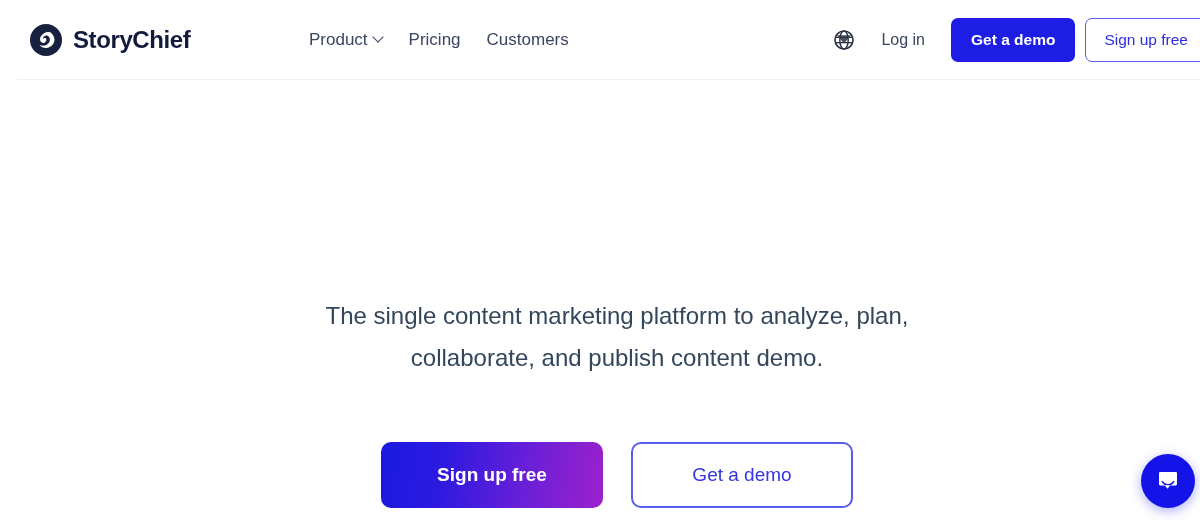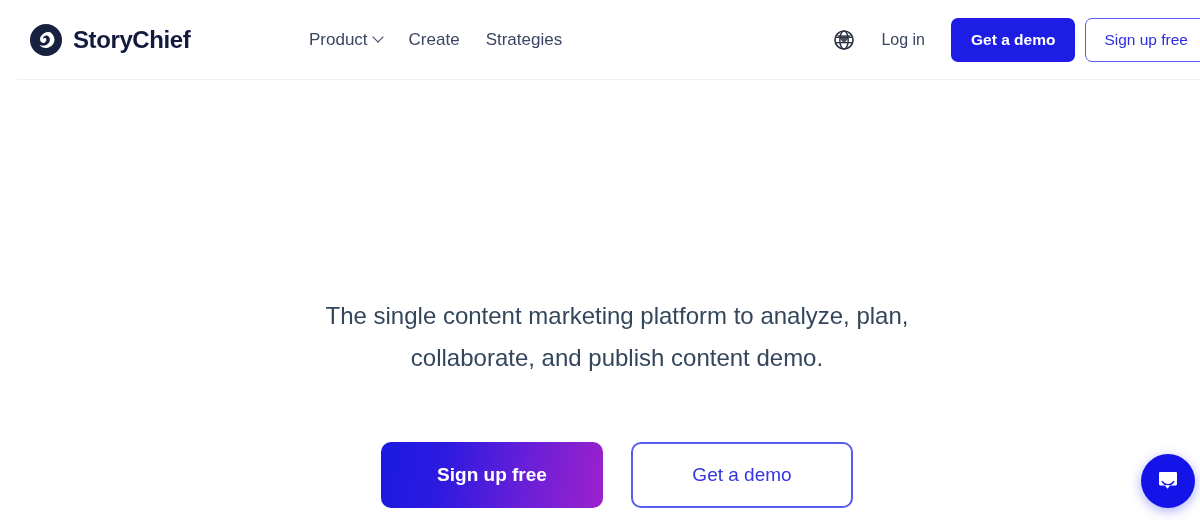--- a/index.html
+++ b/index.html
@@ -271,24 +271,24 @@
       </svg>
       <span class="brand-name">StoryChief</span>
     </a>
 
     <nav class="nav">
       <button class="nav-item">
         <span>Product</span>
         <span class="chev"></span>
       </button>
       <button class="nav-item">
-        <span>Create</span>
+        <span>Pricing</span>
       </button>
       <button class="nav-item">
-        <span>Strategies</span>
+        <span>Customers</span>
       </button>
     </nav>
 
     <div class="header-right">
       <button class="globe-btn">
         <svg width="22" height="22" viewBox="0 0 22 22">
           <circle cx="11" cy="11" r="9" fill="none" stroke="#2b3142" stroke-width="1.6"></circle>
           <ellipse cx="11" cy="11" rx="4.2" ry="9" fill="none" stroke="#2b3142" stroke-width="1.4"></ellipse>
           <path d="M2.4 8.4h17.2M2.4 13.6h17.2" stroke="#2b3142" stroke-width="1.3" fill="none"></path>
           <path d="M4 6.2 L11 14.5 L18 6.2" fill="#2b3142" opacity="0.85"></path>

